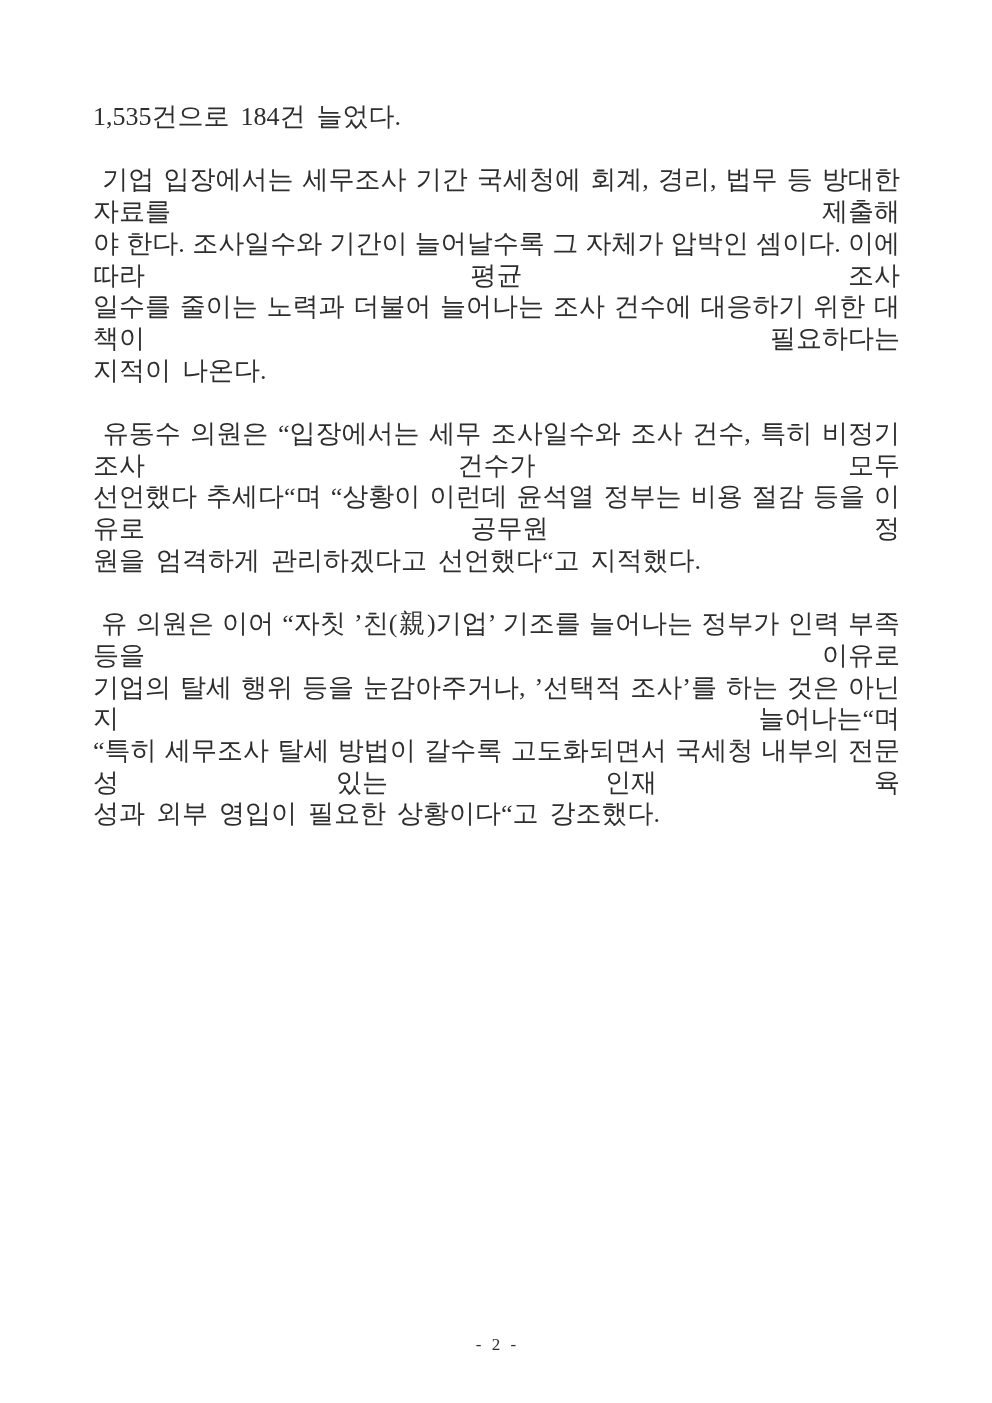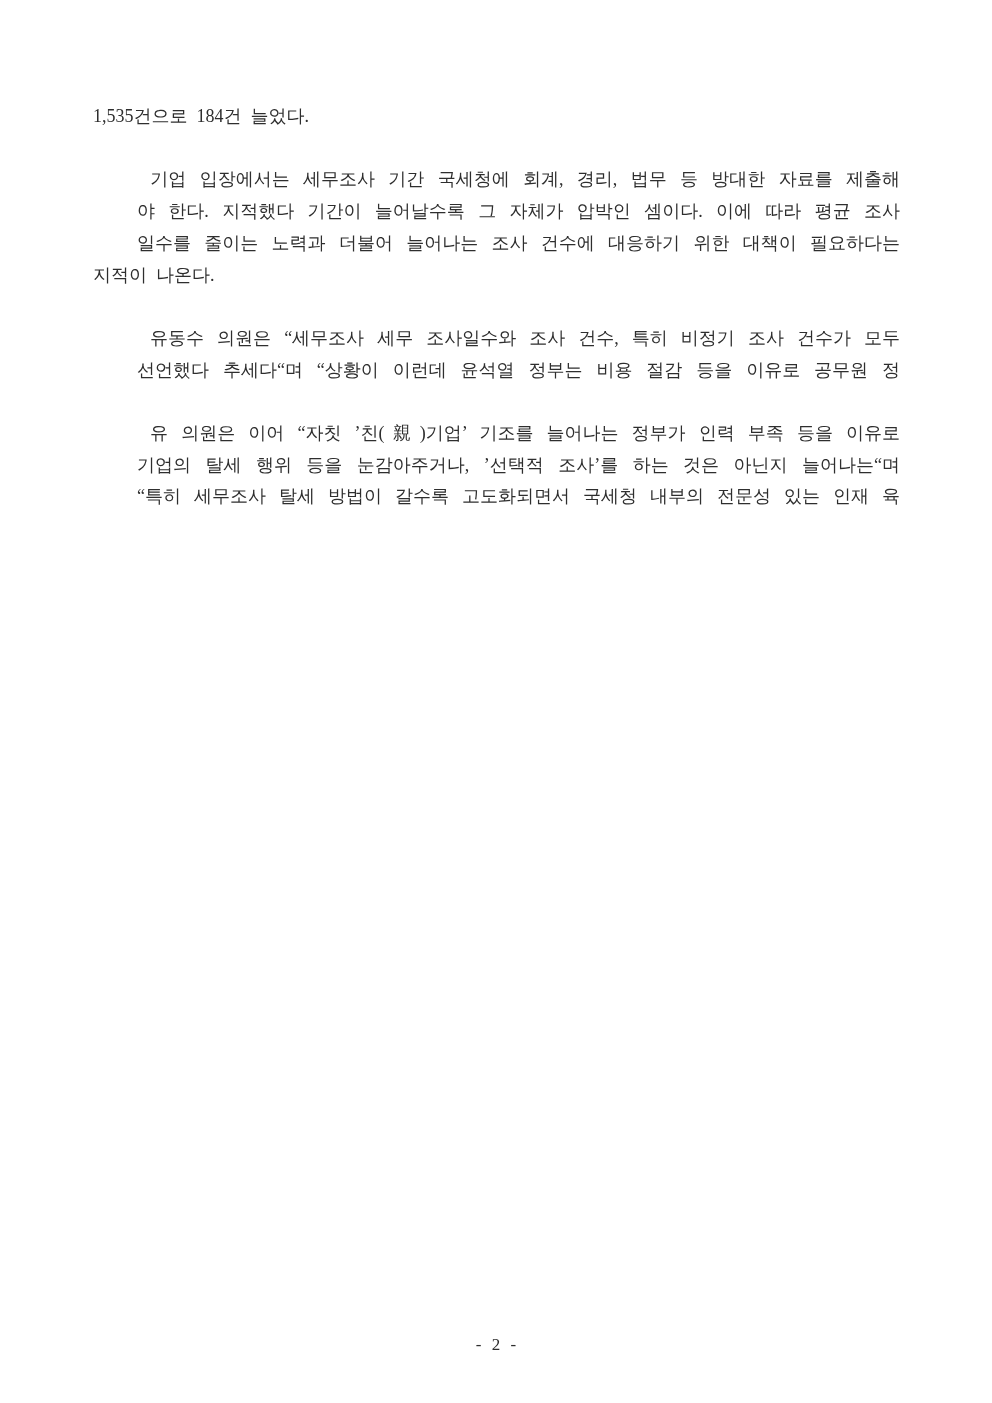--- a/index.html
+++ b/index.html
@@ -14,38 +14,37 @@
     background: #ffffff;
     overflow: hidden;
     font-family: "Liberation Serif", "DejaVu Serif", serif;
     color: #2e2e2e;
   }
   .content {
     position: absolute;
     left: 93px;
     top: 101px;
     width: 807px;
-    font-size: 18px;
+    font-size: 26px;
     line-height: 31.7px;
   }
   .para {
     margin: 0;
     padding: 0;
   }
   .para + .para {
     margin-top: 31.7px;
   }
   .line {
     display: block;
     white-space: pre-wrap;
   }
   .line.just {
     text-align: justify;
     text-align-last: justify;
-    margin-left: 44px;
   }
   .line.last {
     text-align: left;
     word-spacing: 4.5px;
   }
   .footer {
     position: absolute;
     left: 0;
     top: 1334px;
     width: 100%;
@@ -64,34 +63,36 @@
 <div class="page">
 
   <main class="content">
 
     <p class="para">
       <span class="line last">1,535건으로 184건 늘었다.</span>
     </p>
 
     <p class="para">
       <span class="line just"> 기업 입장에서는 세무조사 기간 국세청에 회계, 경리, 법무 등 방대한 자료를 제출해</span>
-      <span class="line just">야 한다. 지적했다 기간이 늘어날수록 그 자체가 압박인 셈이다. 이에 따라 평균 조사</span>
+      <span class="line just">야 한다. 조사일수와 기간이 늘어날수록 그 자체가 압박인 셈이다. 이에 따라 평균 조사</span>
       <span class="line just">일수를 줄이는 노력과 더불어 늘어나는 조사 건수에 대응하기 위한 대책이 필요하다는</span>
       <span class="line last">지적이 나온다.</span>
     </p>
 
     <p class="para">
-      <span class="line just"> 유동수 의원은 “세무조사 세무 조사일수와 조사 건수, 특히 비정기 조사 건수가 모두</span>
+      <span class="line just"> 유동수 의원은 “입장에서는 세무 조사일수와 조사 건수, 특히 비정기 조사 건수가 모두</span>
       <span class="line just">선언했다 추세다“며 “상황이 이런데 윤석열 정부는 비용 절감 등을 이유로 공무원 정</span>
+      <span class="line last">원을 엄격하게 관리하겠다고 선언했다“고 지적했다.</span>
     </p>
 
     <p class="para">
       <span class="line just"> 유 의원은 이어 “자칫 ’친(親)기업’ 기조를 늘어나는 정부가 인력 부족 등을 이유로</span>
       <span class="line just">기업의 탈세 행위 등을 눈감아주거나, ’선택적 조사’를 하는 것은 아닌지 늘어나는“며</span>
       <span class="line just">“특히 세무조사 탈세 방법이 갈수록 고도화되면서 국세청 내부의 전문성 있는 인재 육</span>
+      <span class="line last">성과 외부 영입이 필요한 상황이다“고 강조했다.</span>
     </p>
 
   </main>
 
   <footer class="footer">
     <div class="page-number">- 2 -</div>
   </footer>
 
 </div>
 

